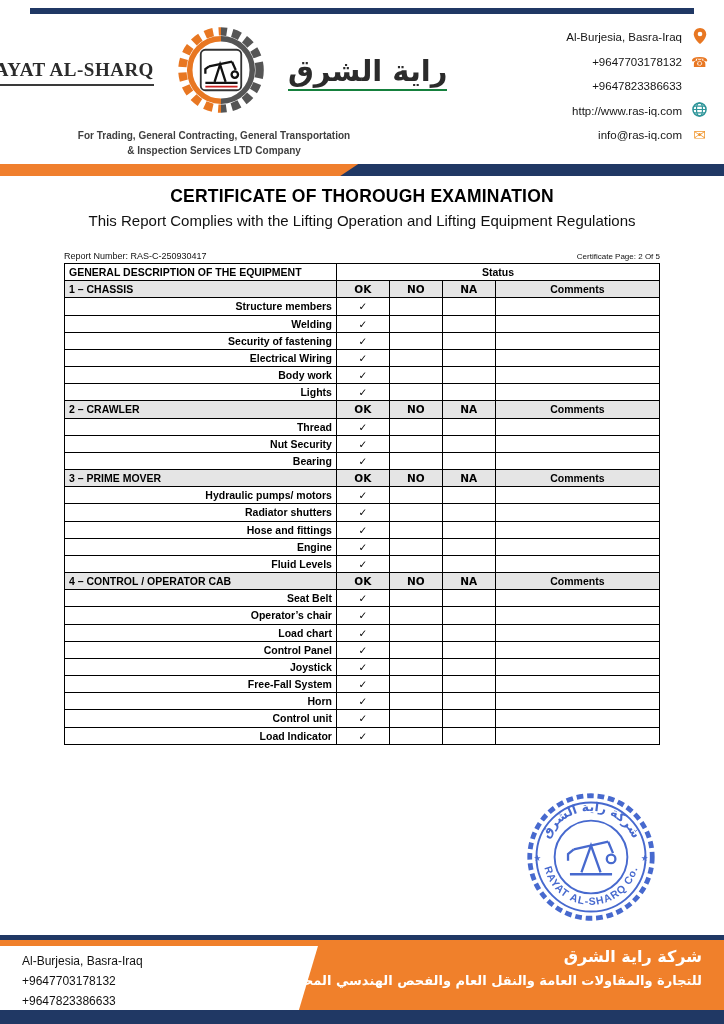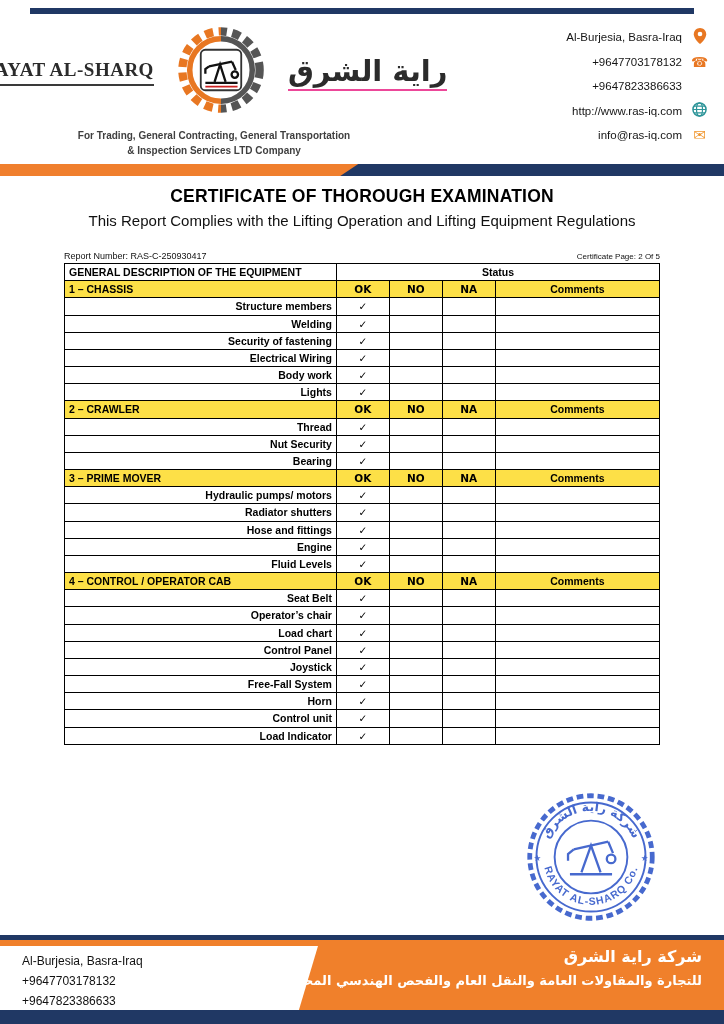--- a/index.html
+++ b/index.html
@@ -8,21 +8,21 @@
   .ar { font-family: "DejaVu Sans", sans-serif; }
 
   
   .top-bar { height: 6px; background: #203864; margin: 8px 30px 0 30px; }
 
   
   .header { display: flex; justify-content: space-between; align-items: flex-start; padding: 10px 16px 2px 34px; }
   .logo-block { width: 360px; text-align: center; }
   .logo-row { display: flex; align-items: center; justify-content: center; gap: 21px; }
   .logo-en { font-family: "Liberation Serif", serif; font-weight: bold; font-size: 19px; color: #2b2b2b; letter-spacing: .5px; border-bottom: 2px solid #3a3a3a; padding-bottom: 3px; white-space: nowrap; }
-  .logo-ar { font-size: 29px; font-weight: bold; color: #2b2b2b; border-bottom: 2px solid #ec4899; padding-bottom: 1px; white-space: nowrap; }
+  .logo-ar { font-size: 29px; font-weight: bold; color: #2b2b2b; border-bottom: 2px solid #15803d; padding-bottom: 1px; white-space: nowrap; }
   .tagline { margin-top: 9px; font-size: 10px; font-weight: bold; color: #3f3f3f; line-height: 1.45; }
 
   .contacts { padding-top: 4px; }
   .contact-row { display: flex; justify-content: flex-end; align-items: center; gap: 9px; margin-bottom: 8px; font-size: 11.5px; color: #151515; min-height: 16px; }
   .contact-icon { width: 17px; text-align: center; font-family: "DejaVu Sans", sans-serif; font-size: 14px; line-height: 1; }
   .icon-phone { color: #E87722; }
   .icon-mail  { color: #F0962E; font-size: 15px; }
   .contact-link { text-decoration: none; color: #151515; }
 
   
@@ -37,21 +37,21 @@
   
   .content { padding: 0 64px; margin-top: 22px; }
   .report-line { display: flex; justify-content: space-between; align-items: flex-end; margin-bottom: 2px; }
   .report-number { font-size: 9px; color: #111; }
   .cert-page { font-size: 8px; color: #111; }
 
   table.insp { width: 100%; border-collapse: collapse; table-layout: fixed; }
   table.insp td, table.insp th { border: 1px solid #000; padding: 1px 4px; font-size: 10.5px; line-height: 1.35; color: #000; overflow: hidden; white-space: nowrap; }
   th.desc-h { text-align: left; font-size: 10.5px; }
   th.status-h { text-align: center; font-size: 11px; }
-  tr.section-row td { background: #fde047; font-weight: bold; margin-left: 18px; }
+  tr.section-row td { background: #e5e5e5; font-weight: bold; margin-left: 18px; }
   tr.section-row td.desc { text-align: left; }
   tr.section-row td.mid, tr.section-row td.comments-h { text-align: center; }
   td.desc { text-align: right; font-weight: bold; }
   td.mid { text-align: center; font-family: "DejaVu Sans", sans-serif; }
   td.comments-cell { text-align: left; }
 
   
   .stamp { position: absolute; left: 524px; top: 790px; width: 134px; height: 134px; opacity: .88; }
 
   

